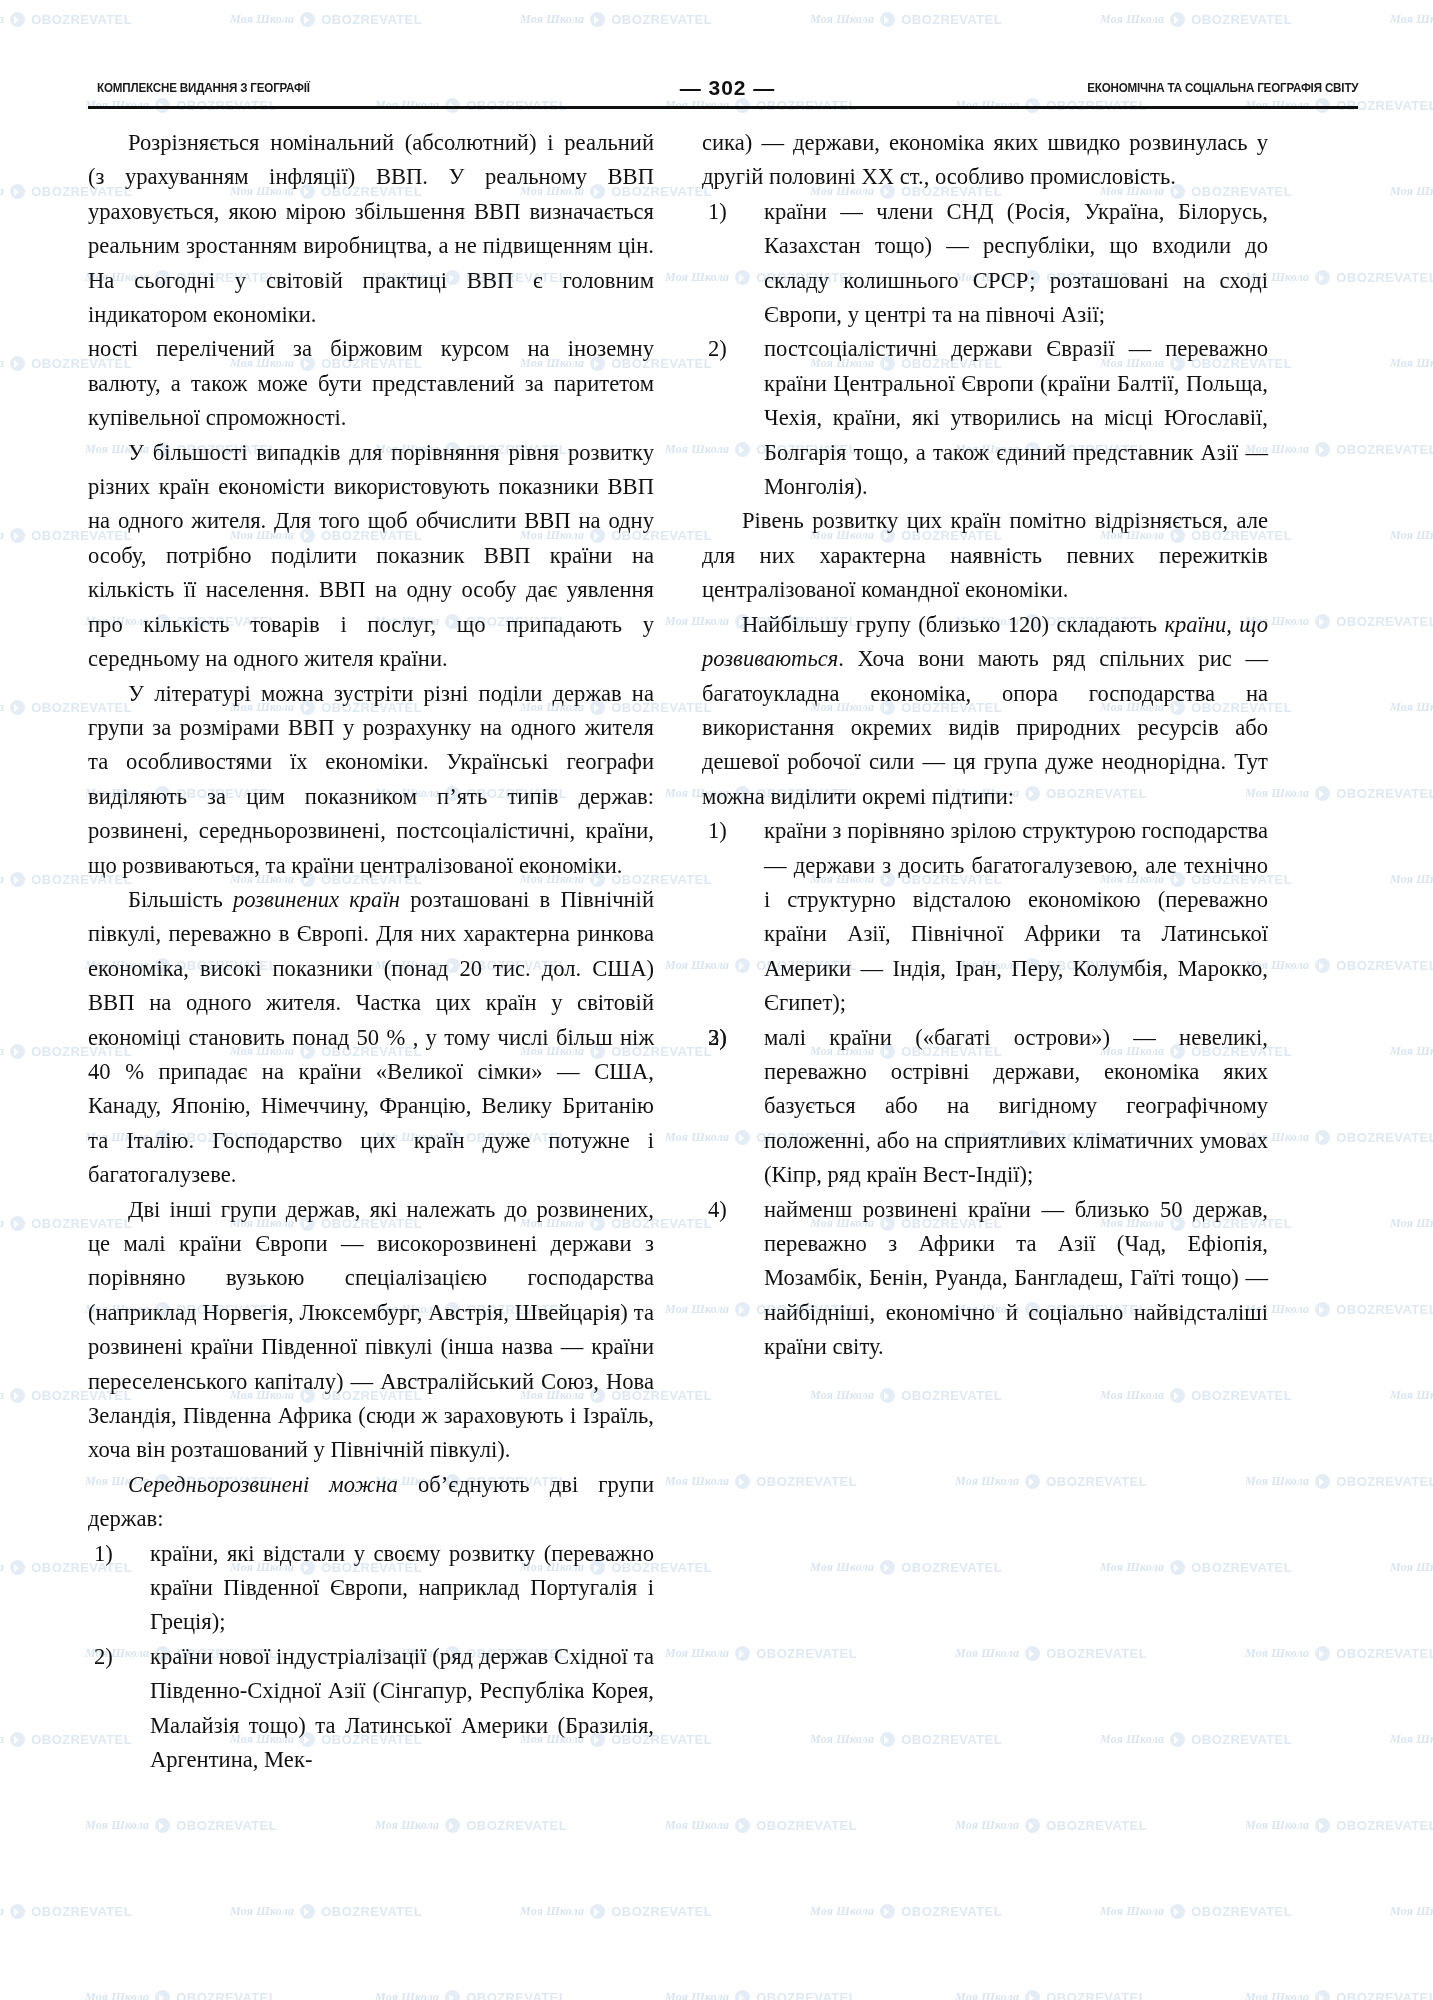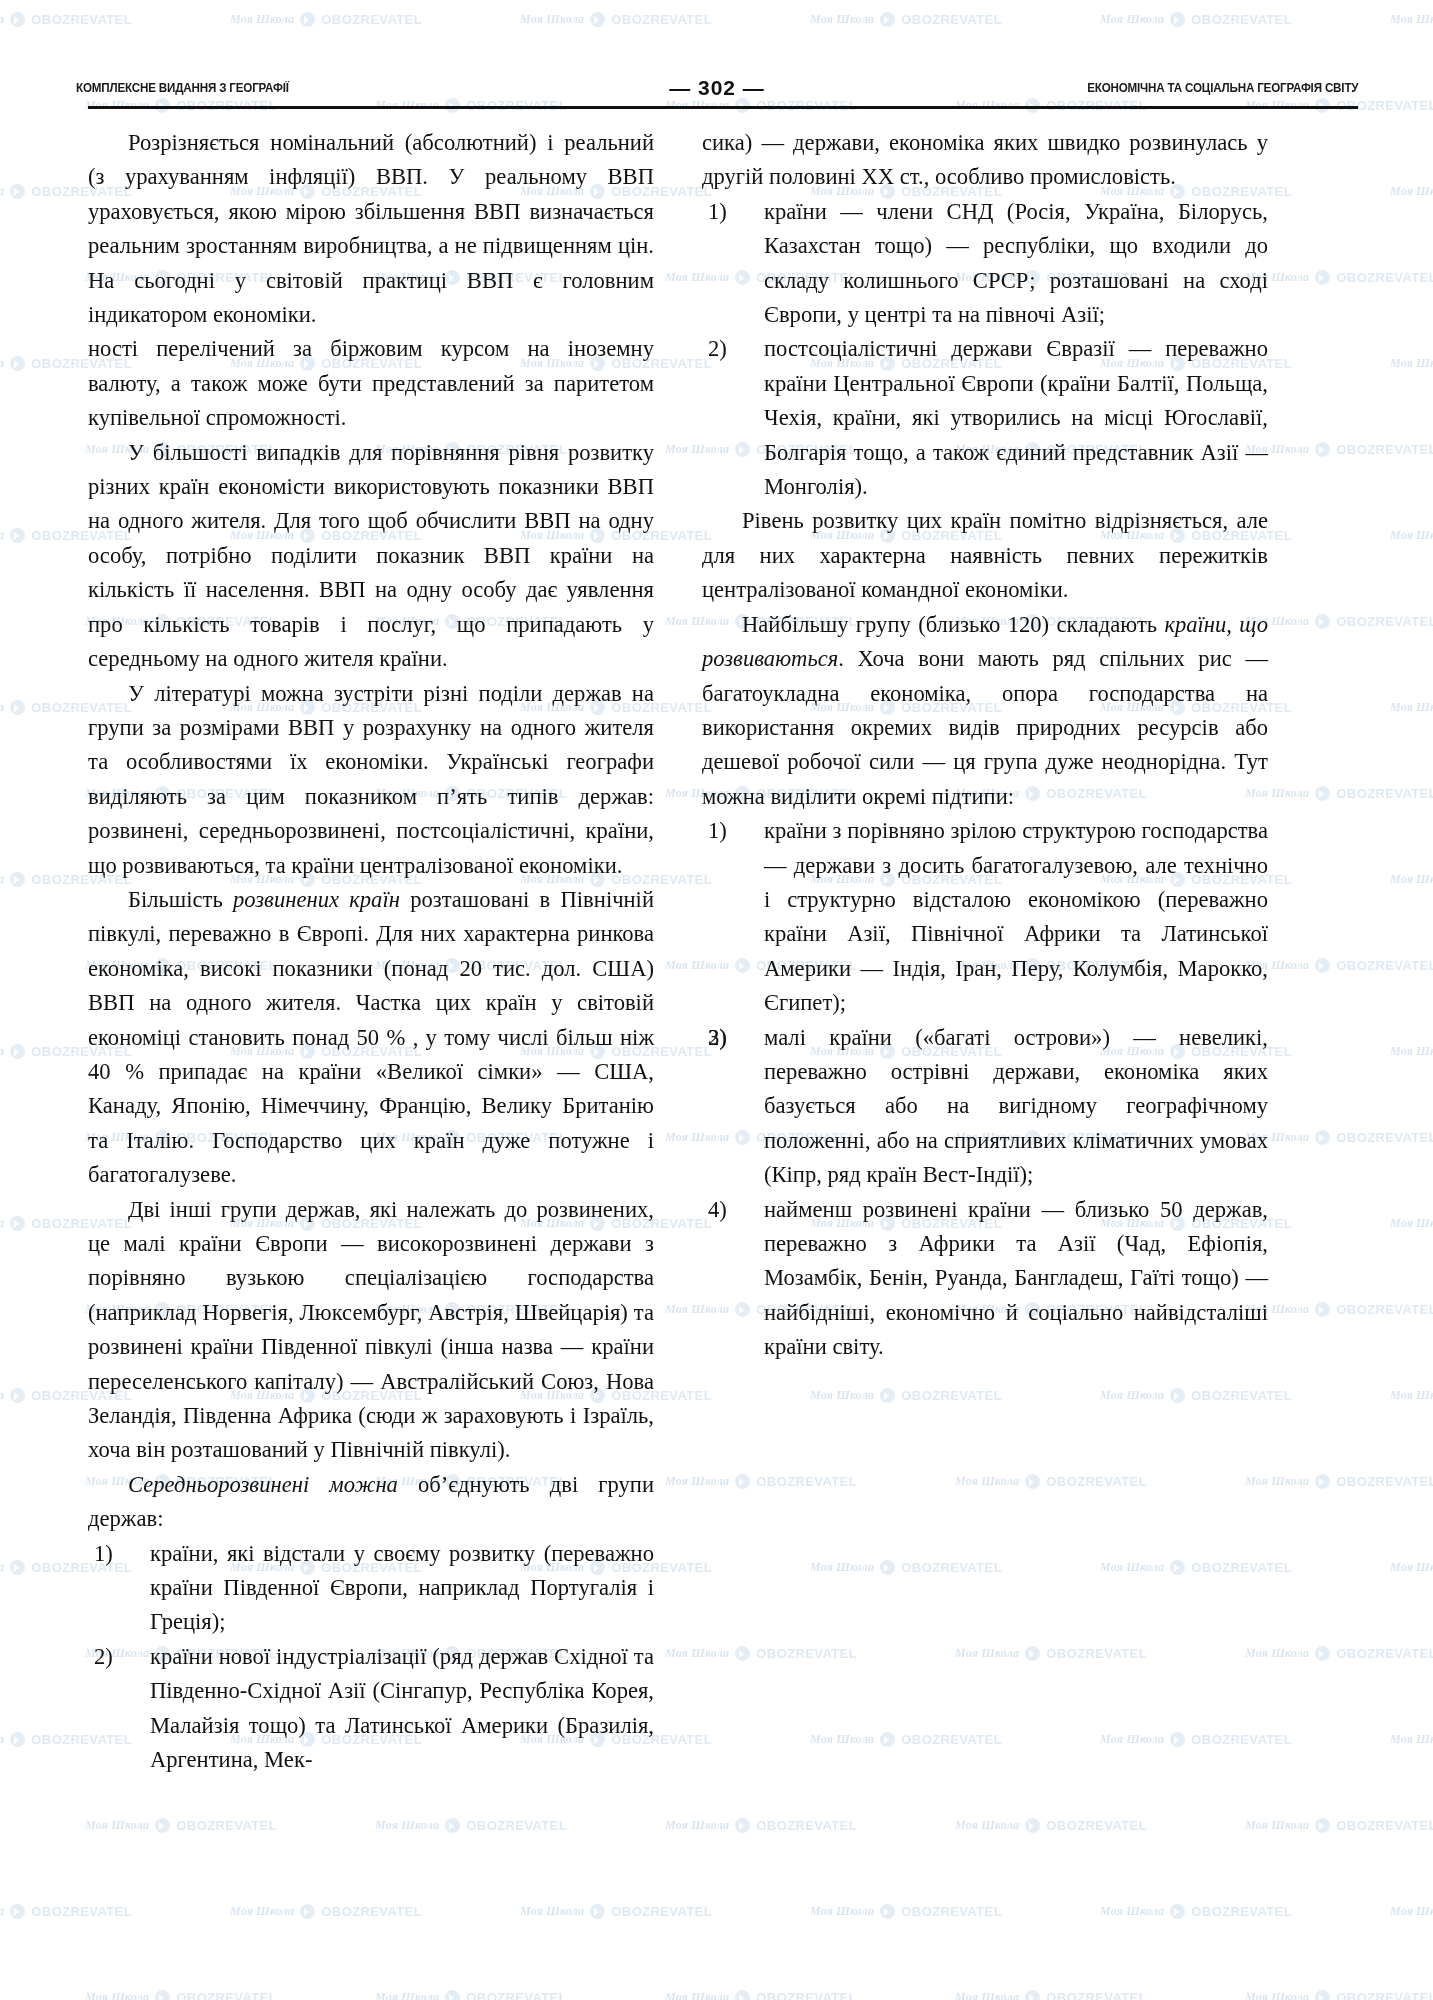--- a/index.html
+++ b/index.html
@@ -48,21 +48,21 @@
     color:#c3d7e8;letter-spacing:.4px;
   }
 
   
   #page{
     position:absolute;inset:0;z-index:2;
   }
 
   
   #running-head{
-    position:absolute;left:76px;right:75px;top:80px;
+    position:absolute;left:97px;right:75px;top:80px;
     height:24px;
   }
   .rh-text{
     position:absolute;top:0;
     font-family:"Liberation Sans","DejaVu Sans",sans-serif;
     font-weight:700;font-size:13.5px;
     letter-spacing:-0.2px;
     color:#1a1a1a;
     transform:scaleX(.86);
   }

